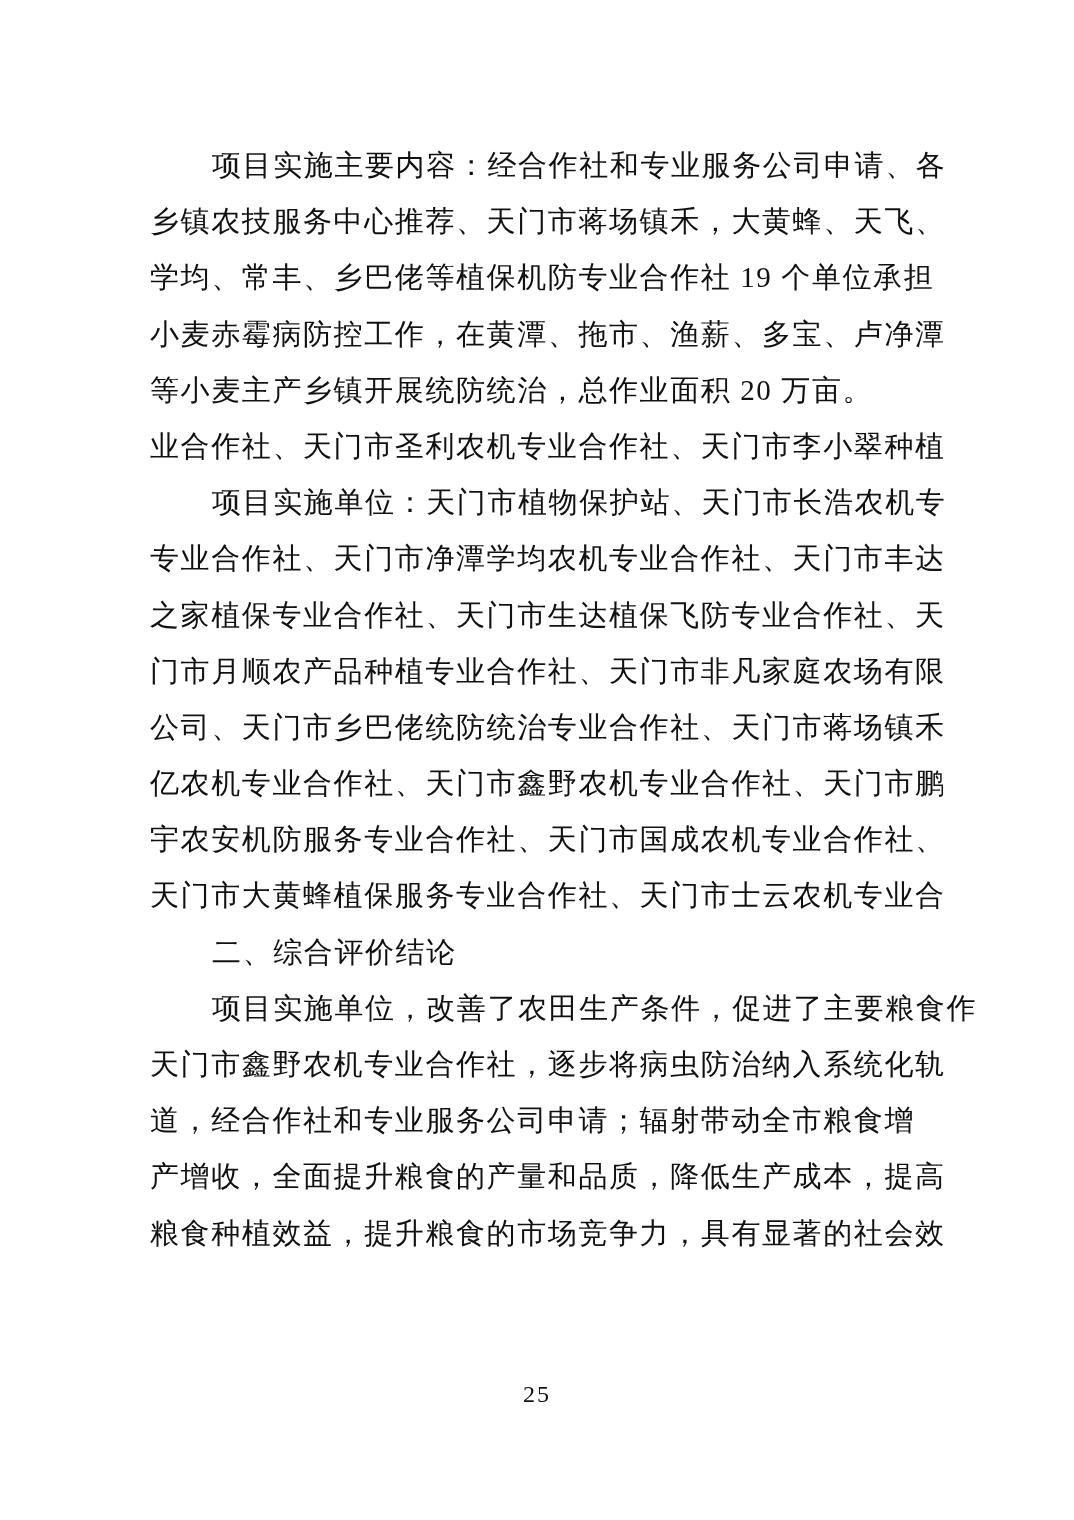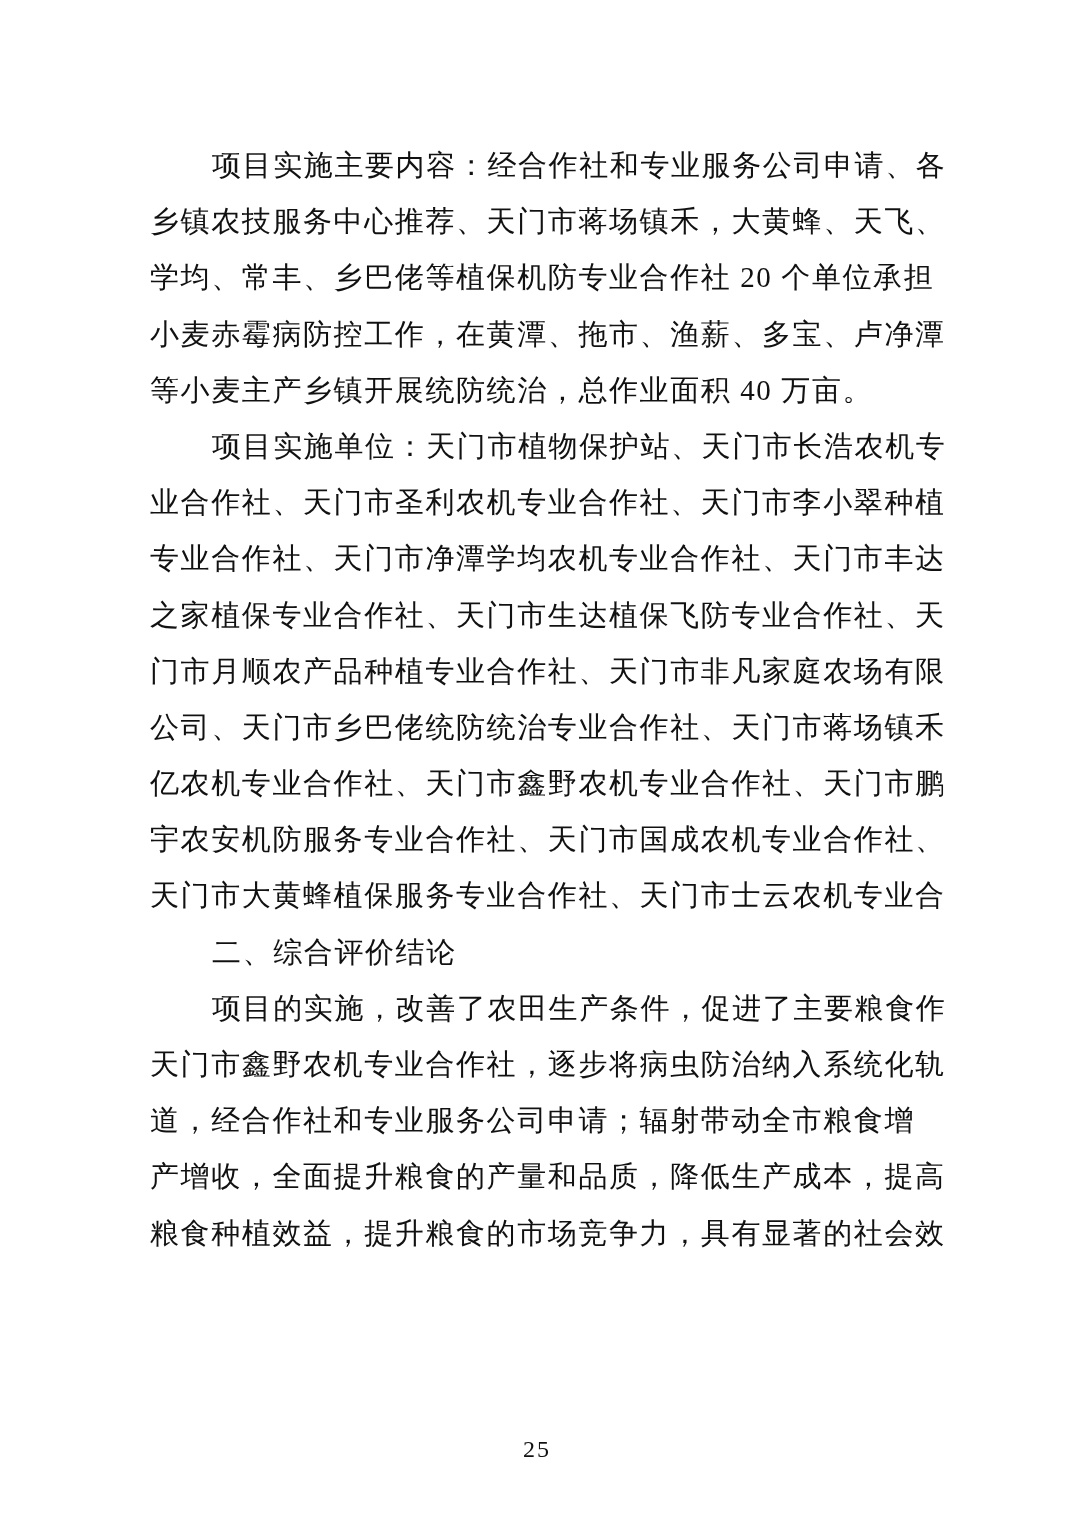--- a/index.html
+++ b/index.html
@@ -28,62 +28,62 @@
     font-size: 29px;
     letter-spacing: 1.6px;
     white-space: nowrap;
     text-align: left;
   }
   .line.indent {
     padding-left: 62px;
   }
   .page-footer {
     position: absolute;
-    top: 1436px;
+    top: 1381px;
     left: 0;
     width: 1074px;
     text-align: center;
   }
   .page-number {
     font-size: 24px;
     letter-spacing: 2px;
   }
 </style>
 </head>
 <body>
 
 <div class="page">
   <main class="body-text">
 
     <section>
       <div class="line indent">项目实施主要内容：经合作社和专业服务公司申请、各</div>
       <div class="line">乡镇农技服务中心推荐、天门市蒋场镇禾，大黄蜂、天飞、</div>
-      <div class="line">学均、常丰、乡巴佬等植保机防专业合作社 20 个单位承担</div>
+      <div class="line">学均、常丰、乡巴佬等植保机防专业合作社 19 个单位承担</div>
       <div class="line">小麦赤霉病防控工作，在黄潭、拖市、渔薪、多宝、卢净潭</div>
-      <div class="line">等小麦主产乡镇开展统防统治，总作业面积 40 万亩。</div>
+      <div class="line">等小麦主产乡镇开展统防统治，总作业面积 20 万亩。</div>
     </section>
 
     <section>
+      <div class="line">业合作社、天门市圣利农机专业合作社、天门市李小翠种植</div>
       <div class="line indent">项目实施单位：天门市植物保护站、天门市长浩农机专</div>
-      <div class="line">业合作社、天门市圣利农机专业合作社、天门市李小翠种植</div>
       <div class="line">专业合作社、天门市净潭学均农机专业合作社、天门市丰达</div>
       <div class="line">之家植保专业合作社、天门市生达植保飞防专业合作社、天</div>
       <div class="line">门市月顺农产品种植专业合作社、天门市非凡家庭农场有限</div>
       <div class="line">公司、天门市乡巴佬统防统治专业合作社、天门市蒋场镇禾</div>
       <div class="line">亿农机专业合作社、天门市鑫野农机专业合作社、天门市鹏</div>
       <div class="line">宇农安机防服务专业合作社、天门市国成农机专业合作社、</div>
       <div class="line">天门市大黄蜂植保服务专业合作社、天门市士云农机专业合</div>
     </section>
 
     <section>
       <div class="line indent">二、综合评价结论</div>
     </section>
 
     <section>
-      <div class="line indent">项目的实施，改善了农田生产条件，促进了主要粮食作</div>
+      <div class="line indent">项目实施单位，改善了农田生产条件，促进了主要粮食作</div>
       <div class="line">天门市鑫野农机专业合作社，逐步将病虫防治纳入系统化轨</div>
       <div class="line">道，经合作社和专业服务公司申请；辐射带动全市粮食增</div>
       <div class="line">产增收，全面提升粮食的产量和品质，降低生产成本，提高</div>
       <div class="line">粮食种植效益，提升粮食的市场竞争力，具有显著的社会效</div>
     </section>
 
   </main>
 
   <footer class="page-footer">
     <span class="page-number">25</span>

